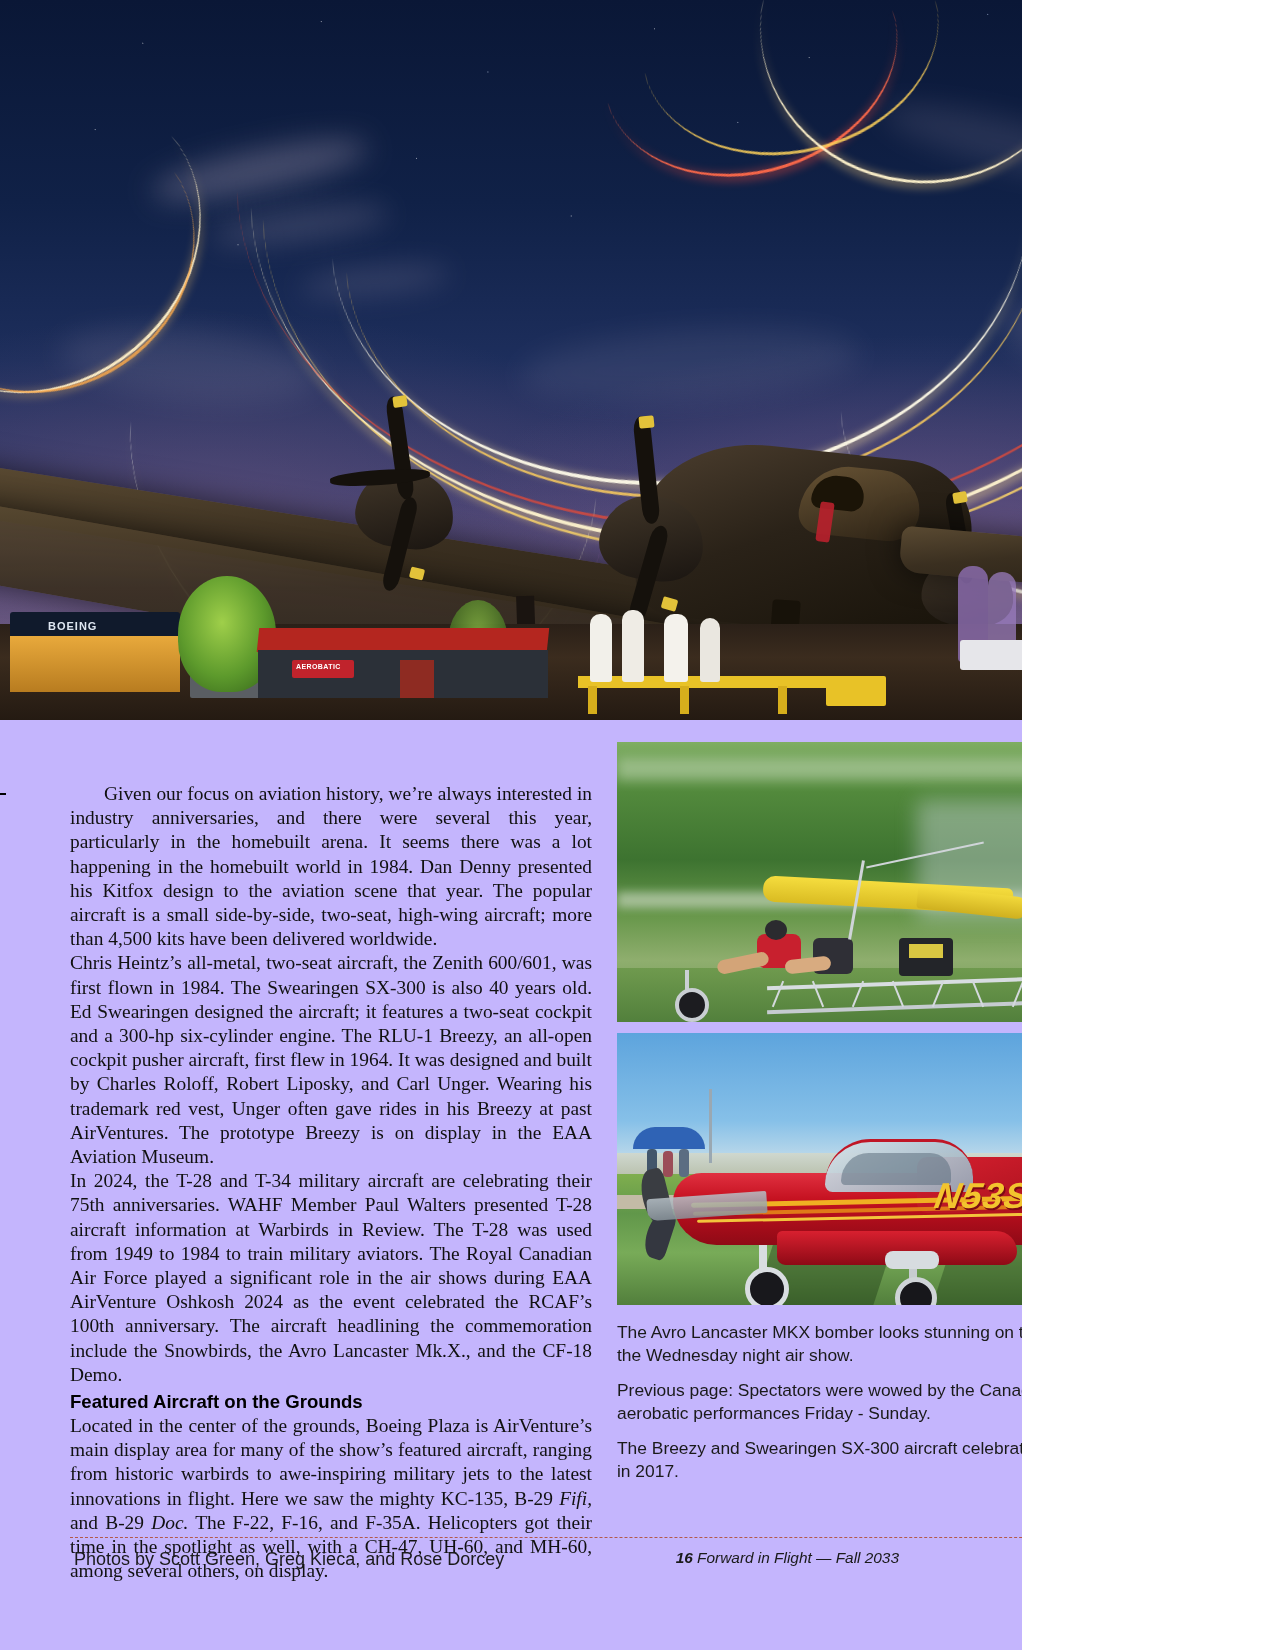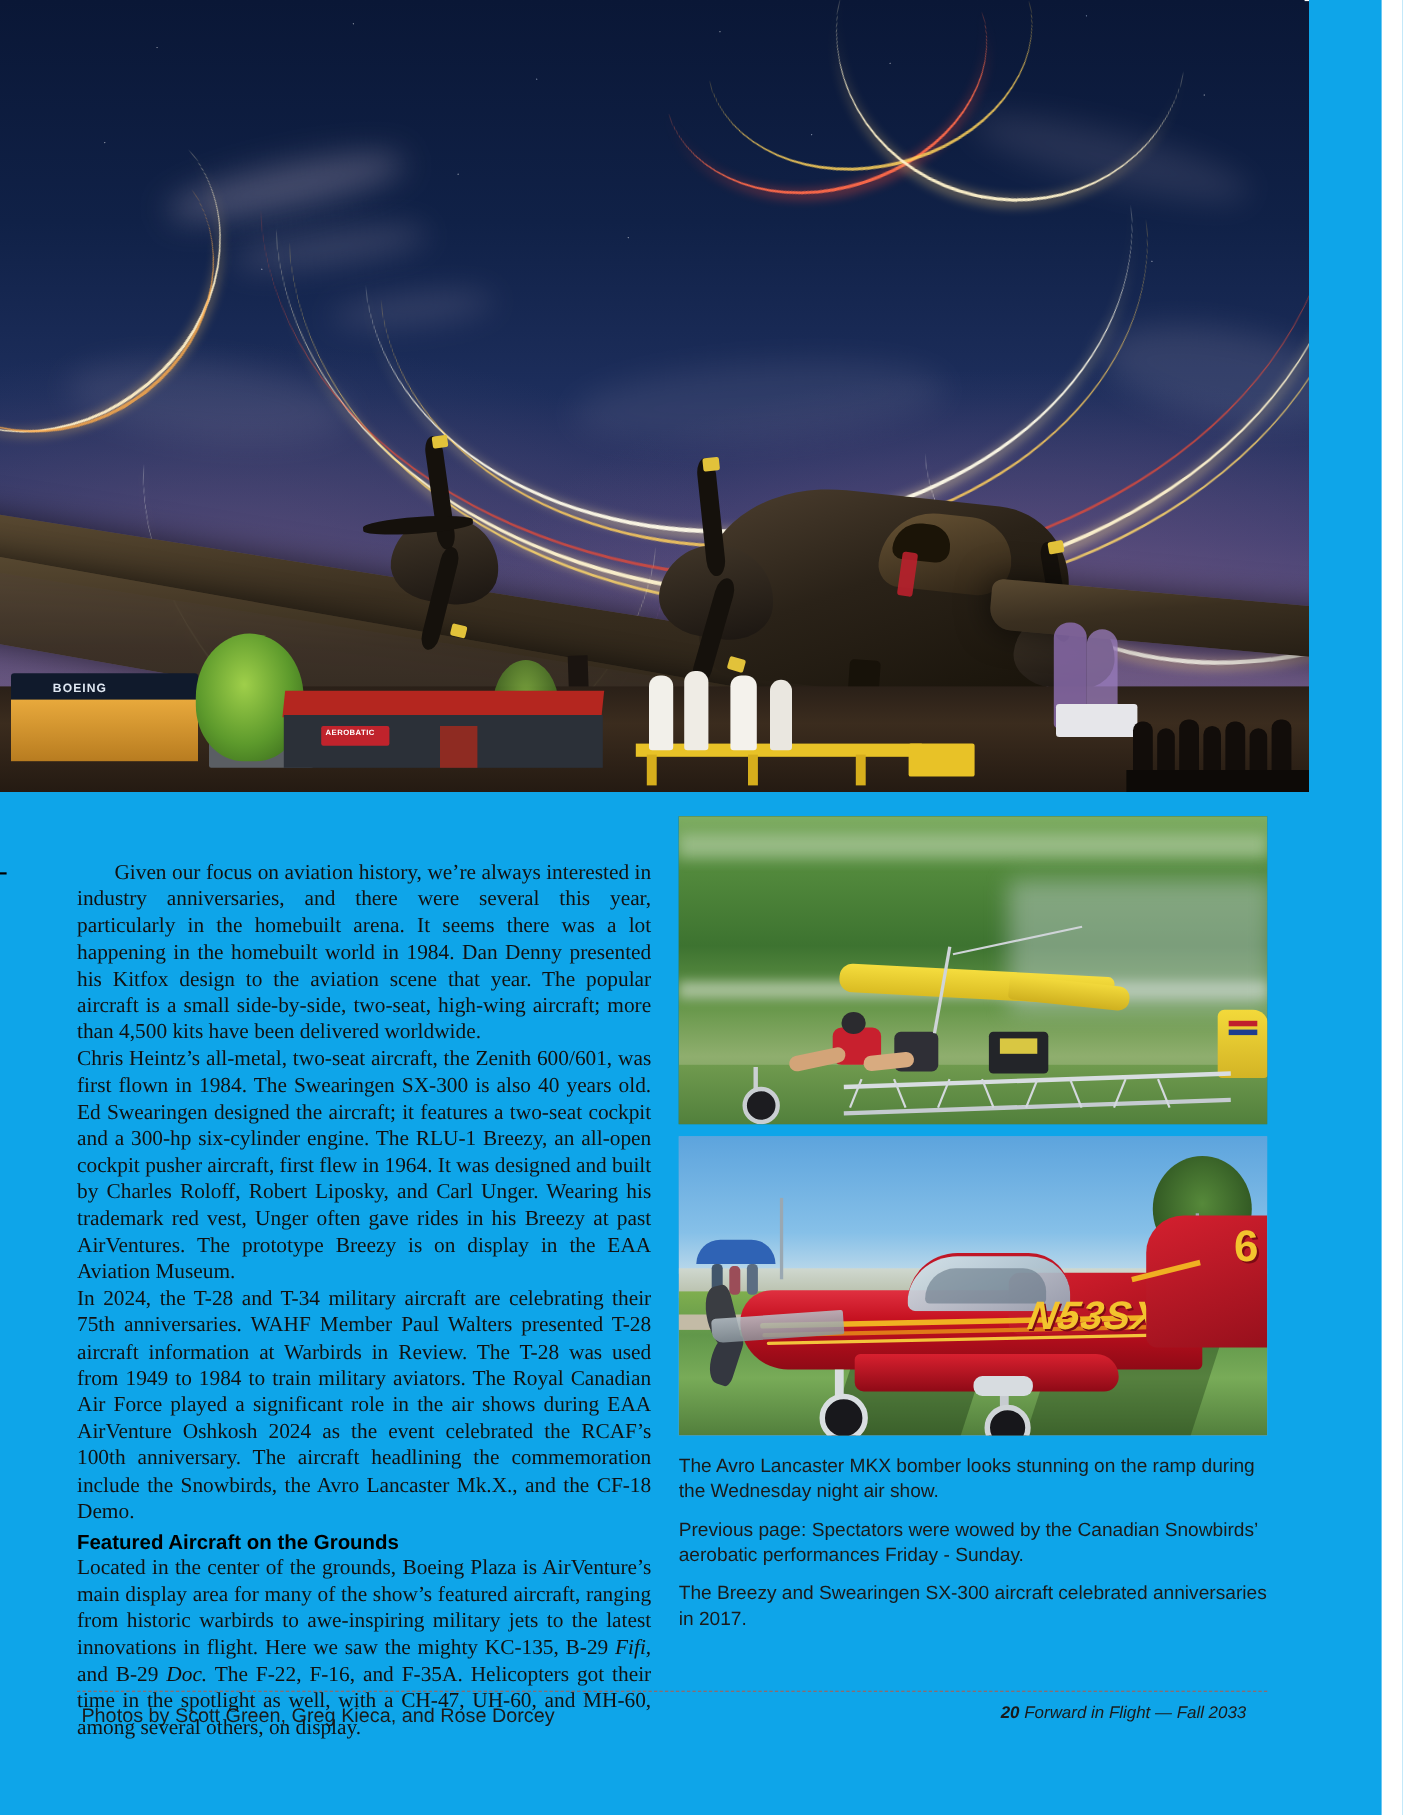--- a/index.html
+++ b/index.html
@@ -3,23 +3,23 @@
 <meta charset="utf-8">
 <title>Forward in Flight — Fall 2024, page 13</title>
 <style>
   html, body {
     margin: 0;
     padding: 0;
     background: #ffffff;
   }
   .page {
     position: relative;
-    width: 1256px;
+    width: 1022px;
     height: 1650px;
-    background: #0ea5e9;
+    background: #c4b5fd;
     overflow: hidden;
     font-family: "Liberation Serif", serif;
   }
 
   
   .hero {
     position: absolute;
     left: 0;
     top: 0;
     width: 1190px;
@@ -403,17 +403,17 @@
 
     <div class="captions">
       <p class="caption">The Avro Lancaster MKX bomber looks stunning on the ramp during the Wednesday night air show.</p>
       <p class="caption">Previous page: Spectators were wowed by the Canadian Snowbirds’ aerobatic performances Friday - Sunday.</p>
       <p class="caption">The Breezy and Swearingen SX-300 aircraft celebrated anniversaries in 2017.</p>
     </div>
   </div>
 
   <div class="rule"></div>
   <div class="footer-left">Photos by Scott Green, Greg Kieca, and Rose Dorcey</div>
-  <div class="footer-right"><span class="pageno">20</span><span> Forward in Flight — Fall 2033</span></div>
+  <div class="footer-right"><span class="pageno">16</span><span> Forward in Flight — Fall 2033</span></div>
 
   <div class="edge-mark" style="left:0;top:793px;width:6px;height:2px;"></div>
   <div class="edge-mark" style="left:1186px;top:0;width:4px;height:1px;background:#fff;"></div>
 </div>
 
 </body></html>

